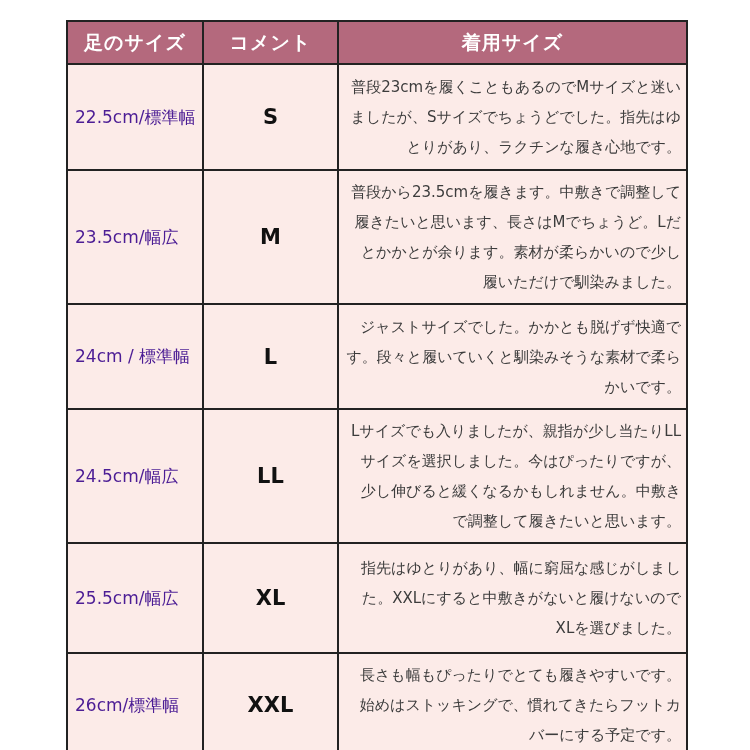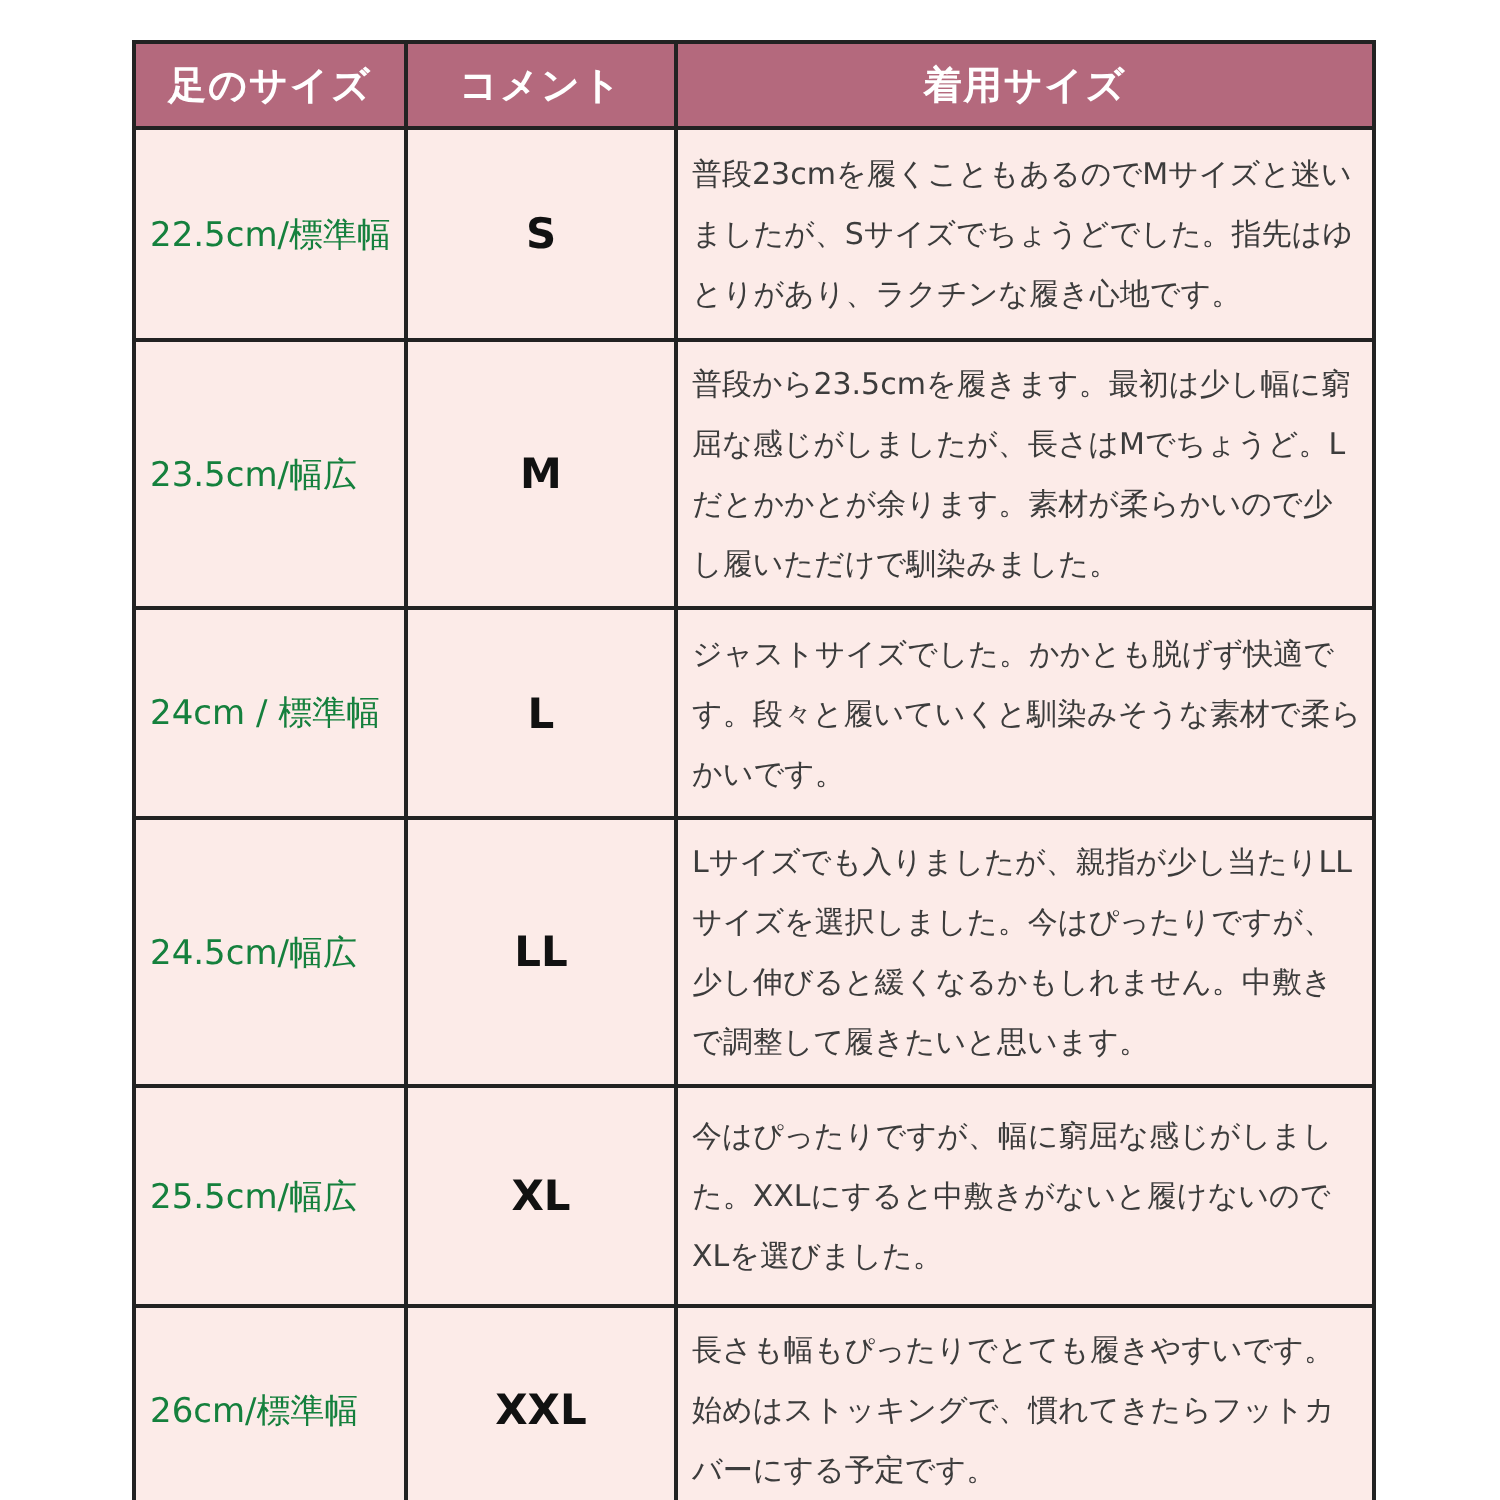--- a/index.html
+++ b/index.html
@@ -45,41 +45,41 @@
     background: #b4697d;
     color: #ffffff;
     font-size: 19px;
     font-weight: bold;
     text-align: center;
     vertical-align: middle;
     letter-spacing: 1px;
   }
   td.foot-cell {
     background: #fcebe8;
-    color: #15803d;
+    color: #4c1d95;
     font-size: 17px;
     text-align: left;
     vertical-align: middle;
     padding-left: 7px;
     white-space: nowrap;
   }
   td.size-cell {
     background: #fcebe8;
     color: #111111;
     font-size: 21px;
     font-weight: bold;
     text-align: center;
     vertical-align: middle;
   }
   td.comment-cell {
     background: #fcebe8;
     color: #3c3c3c;
     font-size: 15px;
     line-height: 30px;
-    text-align: left;
+    text-align: right;
     vertical-align: middle;
     padding: 6px 5px 6px 7px;
   }
 </style>
 </head>
 <body>
 
 <div class="stage">
   <table class="size-chart">
     <colgroup>
@@ -96,39 +96,39 @@
 
       <tr class="row-0">
         <td class="foot-cell">22.5cm/標準幅</td>
         <td class="size-cell">S</td>
         <td class="comment-cell">普段23cmを履くこともあるのでMサイズと迷いましたが、Sサイズでちょうどでした。指先はゆとりがあり、ラクチンな履き心地です。</td>
       </tr>
 
       <tr class="row-1">
         <td class="foot-cell">23.5cm/幅広</td>
         <td class="size-cell">M</td>
-        <td class="comment-cell">普段から23.5cmを履きます。最初は少し幅に窮屈な感じがしましたが、長さはMでちょうど。Lだとかかとが余ります。素材が柔らかいので少し履いただけで馴染みました。</td>
+        <td class="comment-cell">普段から23.5cmを履きます。中敷きで調整して履きたいと思います、長さはMでちょうど。Lだとかかとが余ります。素材が柔らかいので少し履いただけで馴染みました。</td>
       </tr>
 
       <tr class="row-2">
         <td class="foot-cell">24cm / 標準幅</td>
         <td class="size-cell">L</td>
         <td class="comment-cell">ジャストサイズでした。かかとも脱げず快適です。段々と履いていくと馴染みそうな素材で柔らかいです。</td>
       </tr>
 
       <tr class="row-3">
         <td class="foot-cell">24.5cm/幅広</td>
         <td class="size-cell">LL</td>
         <td class="comment-cell">Lサイズでも入りましたが、親指が少し当たりLLサイズを選択しました。今はぴったりですが、少し伸びると緩くなるかもしれません。中敷きで調整して履きたいと思います。</td>
       </tr>
 
       <tr class="row-4">
         <td class="foot-cell">25.5cm/幅広</td>
         <td class="size-cell">XL</td>
-        <td class="comment-cell">今はぴったりですが、幅に窮屈な感じがしました。XXLにすると中敷きがないと履けないのでXLを選びました。</td>
+        <td class="comment-cell">指先はゆとりがあり、幅に窮屈な感じがしました。XXLにすると中敷きがないと履けないのでXLを選びました。</td>
       </tr>
 
       <tr class="row-5">
         <td class="foot-cell">26cm/標準幅</td>
         <td class="size-cell">XXL</td>
         <td class="comment-cell">長さも幅もぴったりでとても履きやすいです。始めはストッキングで、慣れてきたらフットカバーにする予定です。</td>
       </tr>
     </tbody>
   </table>
 </div>

